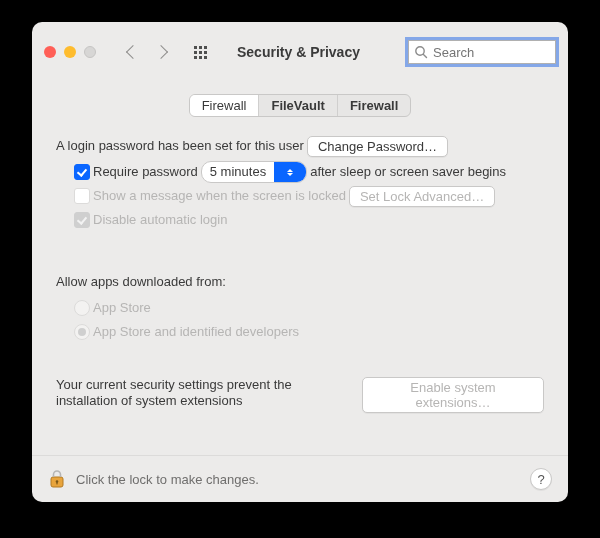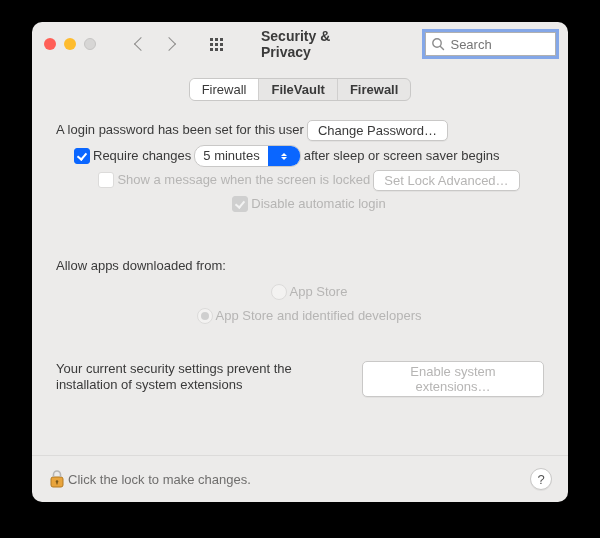--- a/index.html
+++ b/index.html
@@ -1,18 +1,18 @@
 <!DOCTYPE html>
 <html><head>
 <meta charset="utf-8">
 <style>
   html,body{margin:0;padding:0;background:#000;font-family:-apple-system,BlinkMacSystemFont,"Helvetica Neue",Arial,sans-serif;font-size:13px;color:#3a3a3a;}
   .stage{width:600px;height:538px;position:relative;}
   .win{position:absolute;left:32px;top:22px;width:536px;height:480px;background:#ecebea;border-radius:10px;box-shadow:0 20px 40px rgba(0,0,0,.45),0 0 0 1px rgba(0,0,0,.1);overflow:hidden;}
-  .titlebar{height:44px;display:flex;align-items:center;padding:0 12px;gap:28px;}
+  .titlebar{height:44px;display:flex;align-items:center;padding:8px 12px;gap:20px;}
   .tlights{display:flex;gap:8px;margin-right:6px;}
   .dot{width:12px;height:12px;border-radius:50%;}
   .dot.red{background:#ff5f57;}
   .dot.yellow{background:#febc2e;}
   .dot.grey{background:#d7d6d5;border:1px solid #c6c5c4;box-sizing:border-box;}
   .nav{display:flex;gap:18px;align-items:center;margin-left:6px;}
   .chev{width:9px;height:9px;border-left:1.8px solid #8f8e8d;border-bottom:1.8px solid #8f8e8d;display:inline-block;}
   .chev.back{transform:rotate(45deg);}
   .chev.fwd{transform:rotate(-135deg);}
   .grid-ico{display:grid;grid-template-columns:repeat(3,3px);grid-template-rows:repeat(3,3px);gap:2px;margin-left:8px;}
@@ -31,31 +31,31 @@
   .seg button.active{background:#fff;}
   .row{display:flex;align-items:center;gap:3px;font-size:13px;line-height:22px;}
   .btn{background:#fff;border:1px solid #c9c8c7;border-radius:5px;padding:2px 10px;font-size:13px;color:#3a3a3a;box-shadow:0 1px 0 rgba(0,0,0,.04);}
   .btn.disabled{color:#b6b5b4;}
   .cb{width:14px;height:14px;border-radius:3px;border:1px solid #c4c3c2;background:#fff;display:inline-flex;align-items:center;justify-content:center;flex:0 0 14px;}
   .cb.checked{background:#0a66ff;border-color:#0a66ff;}
   .cb.checked::after{content:"";width:4px;height:7px;border:solid #fff;border-width:0 2px 2px 0;transform:rotate(40deg);margin-top:-2px;}
   .cb.dim{border-color:#dcdbda;}
   .cb.dim.checked{background:#cfcfcf;border-color:#cfcfcf;}
   .cb.dim.checked::after{border-color:#f2f2f2;}
-  .dim{color:#b6b5b4;justify-content:center;}
+  .dim{color:#b6b5b4;}
   .select{display:inline-flex;align-items:center;background:#fff;border:1px solid #c9c8c7;border-radius:10px;height:20px;overflow:hidden;}
   .select span{padding:0 8px;font-size:13px;}
   .select .knob{background:#0a66ff;width:16px;height:100%;display:flex;flex-direction:column;align-items:center;justify-content:center;gap:1px;}
   .select .knob::before,.select .knob::after{content:"";width:0;height:0;border-left:3px solid transparent;border-right:3px solid transparent;}
   .select .knob::before{border-bottom:3px solid #fff;}
   .select .knob::after{border-top:3px solid #fff;}
   .radio{width:14px;height:14px;border-radius:50%;border:1px solid #dcdbda;background:#f3f2f1;flex:0 0 14px;position:relative;}
   .radio.sel::after{content:"";position:absolute;inset:3px;border-radius:50%;background:#cfcfcf;}
   .section{margin-top:40px;}
-  .foot{position:absolute;left:0;right:0;bottom:0;border-top:1px solid #dcdbda;height:46px;display:flex;align-items:center;padding:0 16px;gap:2px;}
+  .foot{position:absolute;left:0;right:0;bottom:0;border-top:1px solid #dcdbda;height:46px;display:flex;align-items:center;padding:0 16px;gap:10px;}
   .lock svg{display:block;}
   .help{width:20px;height:20px;border-radius:50%;background:#fff;border:1px solid #c9c8c7;display:flex;align-items:center;justify-content:center;font-size:13px;color:#555;box-shadow:0 1px 0 rgba(0,0,0,.05);}
   .indent1{margin-left:18px;}
 </style>
 </head>
 <body>
 <div class="stage">
 <div class="win">
 
   <div class="titlebar">
@@ -102,21 +102,21 @@
       </div>
     </div>
 
     <div class="row">
       <span>A login password has been set for this user</span>
       <button class="btn">Change Password…</button>
     </div>
 
     <div class="row indent1" style="margin-top:4px">
       <span class="cb checked"></span>
-      <span>Require changes</span>
+      <span>Require password</span>
       <span class="select">
         <span>5 minutes</span>
         <span class="knob"></span>
       </span>
       <span>after sleep or screen saver begins</span>
     </div>
 
     <div class="row indent1 dim" style="margin-top:2px">
       <span class="cb dim"></span>
       <span>Show a message when the screen is locked</span>

